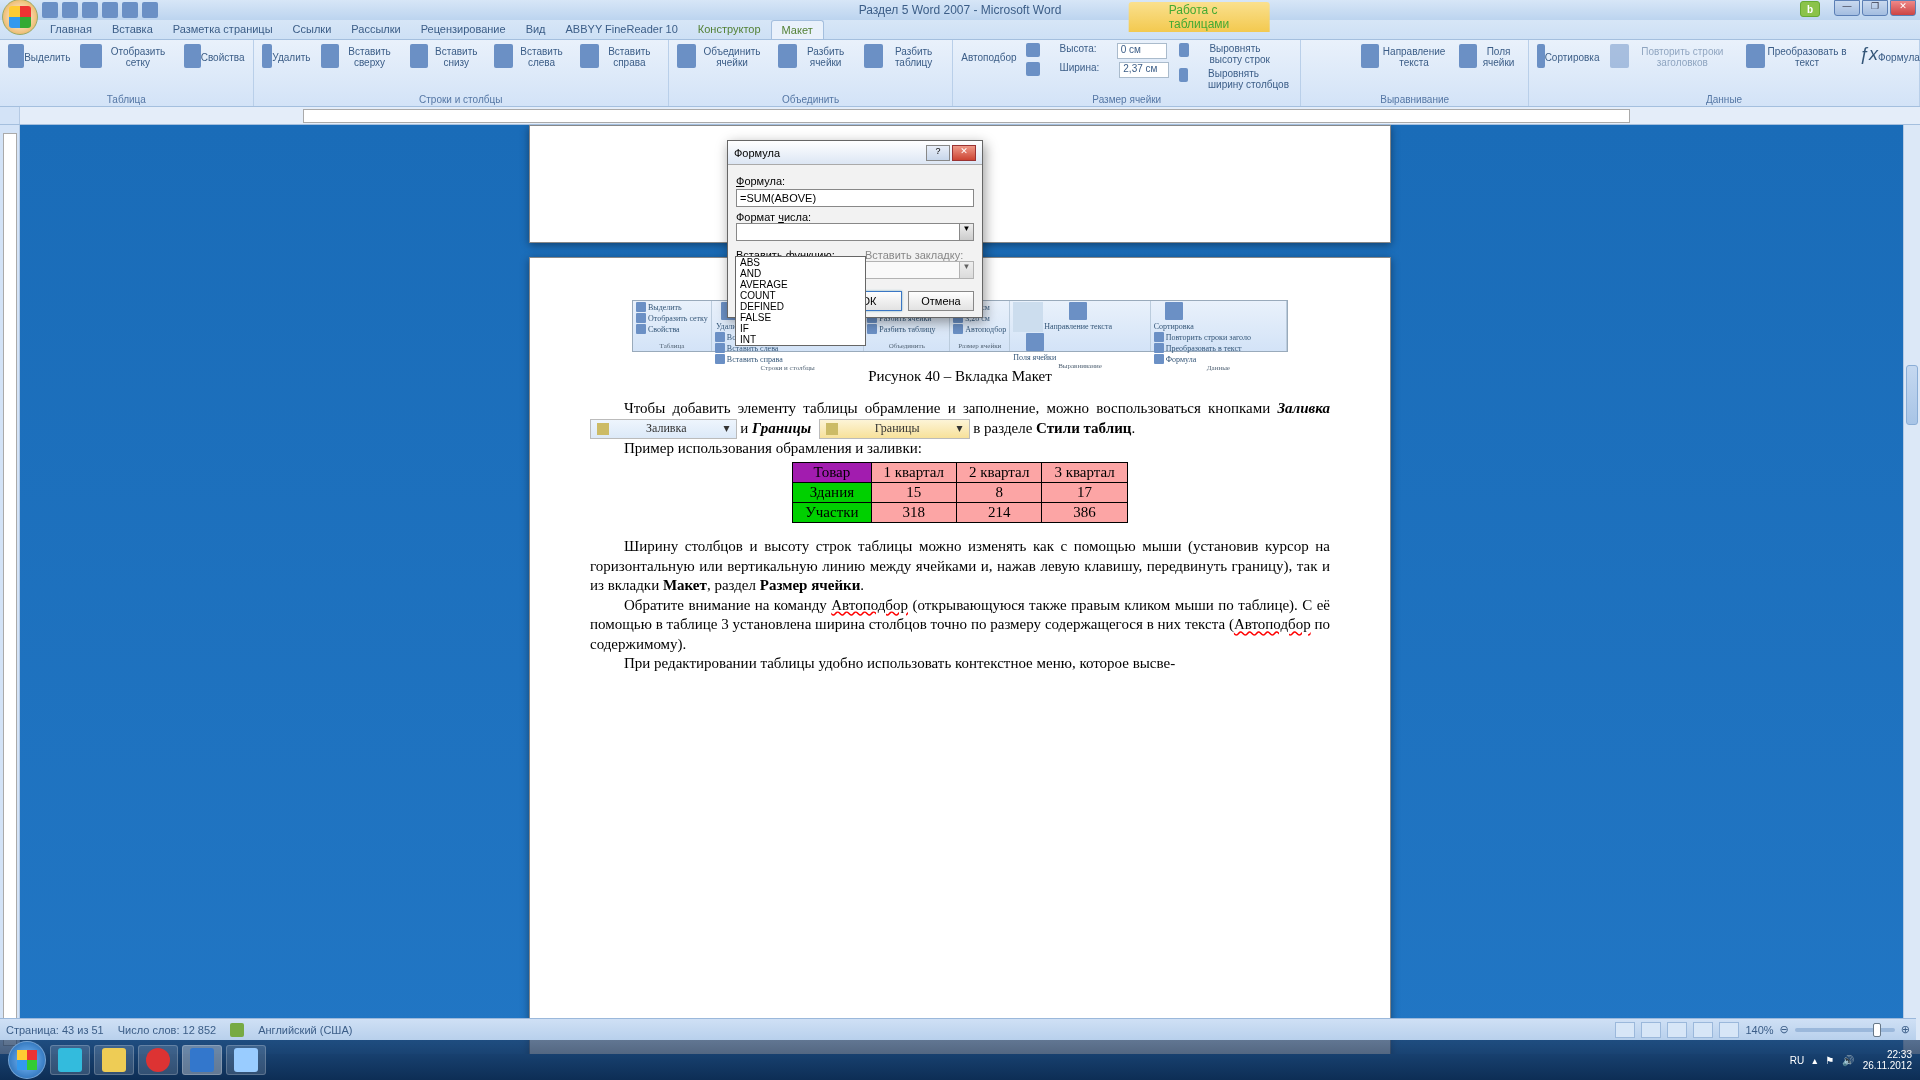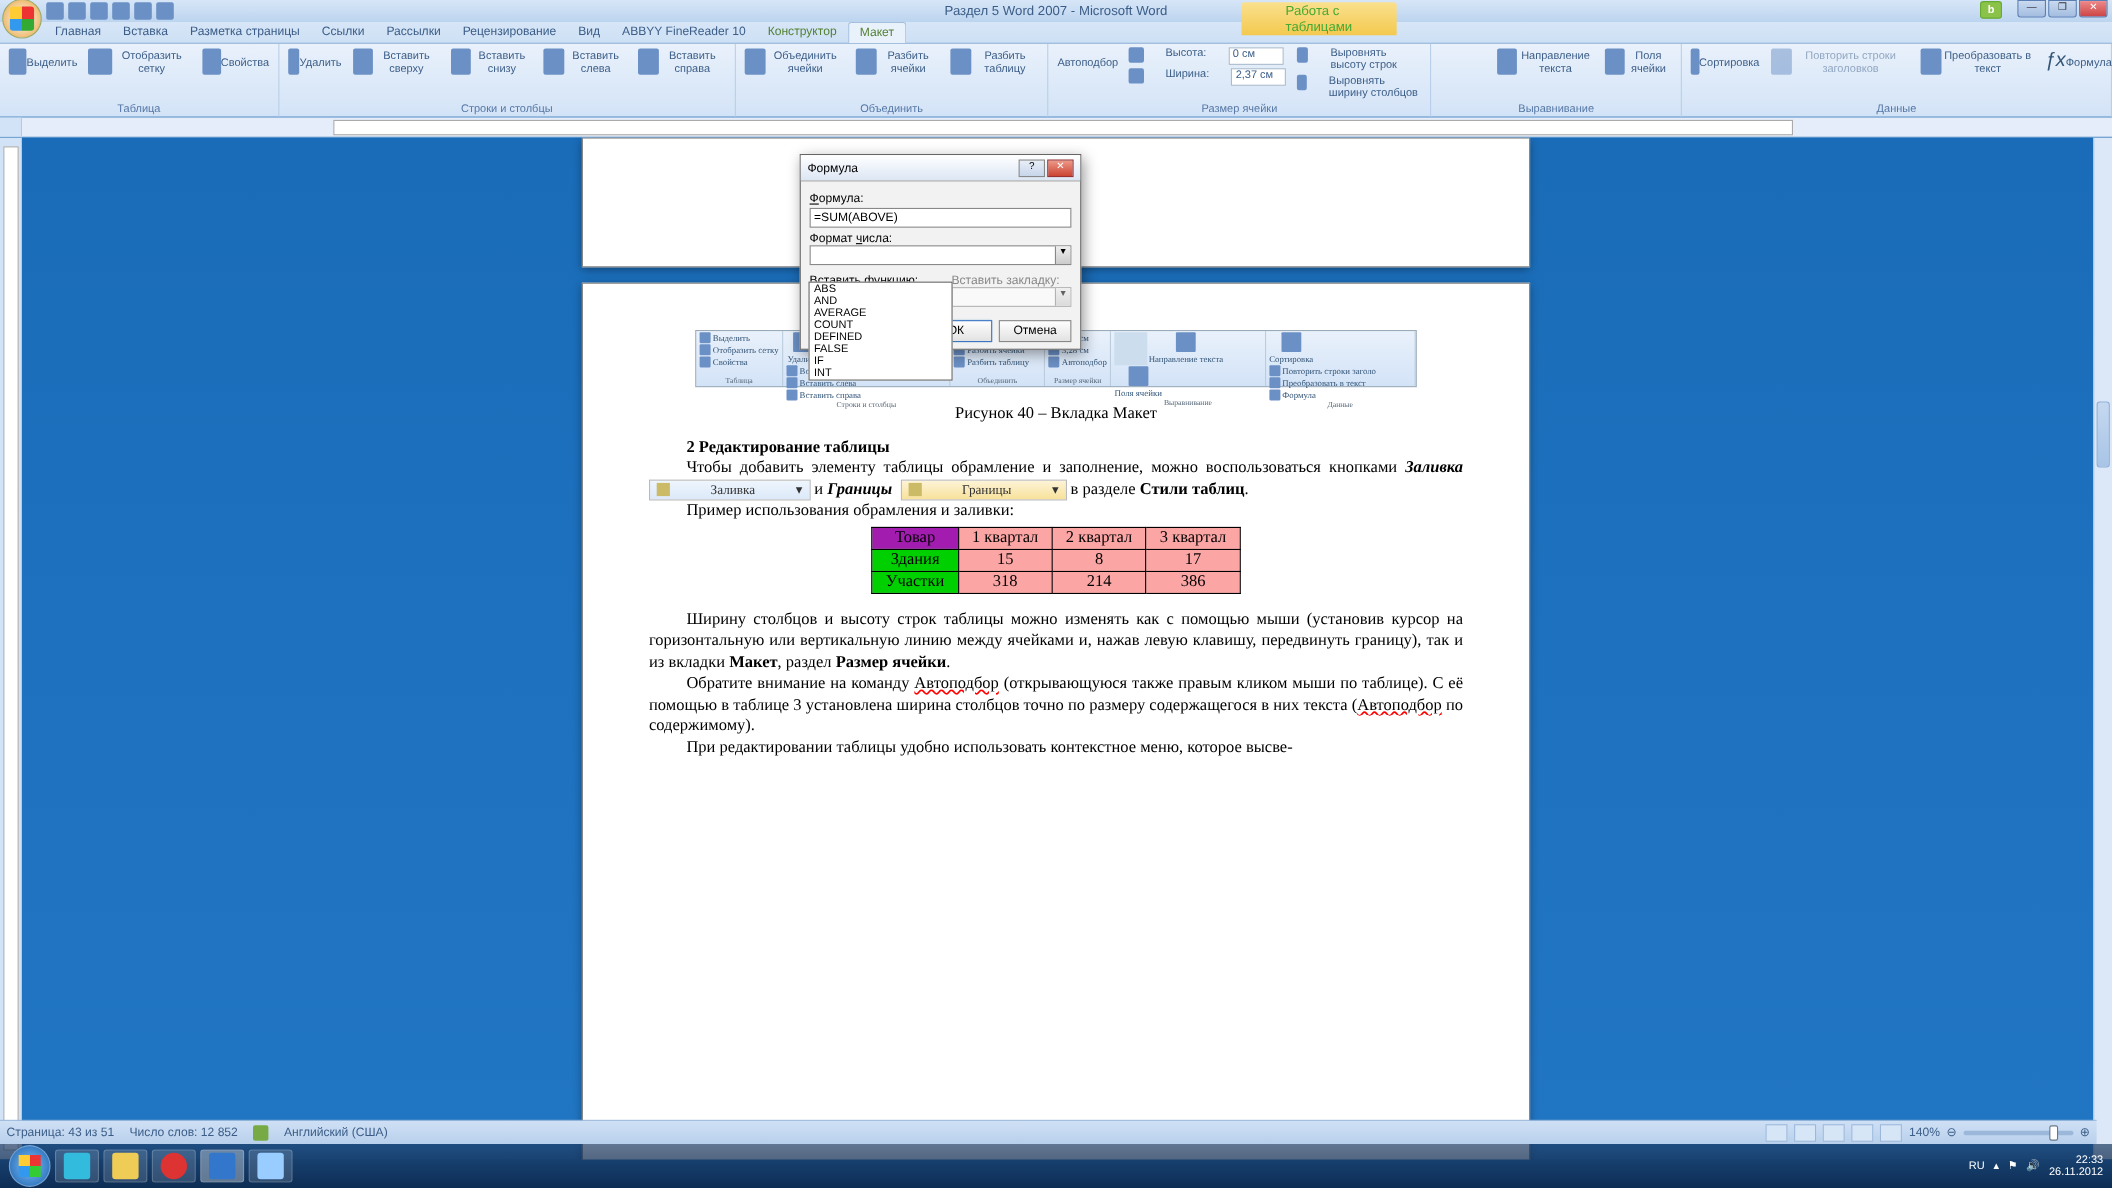--- a/index.html
+++ b/index.html
@@ -91,21 +91,21 @@
 .dlg-col { flex:1; }
 .dlg-sel { width:100%; height:18px; border:1px solid #888; background:#fff; display:flex; align-items:center; justify-content:flex-end; }
 .dlg-sel .ar { width:14px; height:16px; background:linear-gradient(#eee,#ccc); border-left:1px solid #888; text-align:center; font-size:8px; }
 .dropdown { position:absolute; left:735px; top:256px; width:131px; border:1px solid #666; background:#fff; z-index:60; font-size:10px; }
 .dropdown div { padding:0 4px; }
 .dlg-btns { display:flex; justify-content:flex-end; gap:6px; padding:6px 8px; }
 .dlg-btns button { width:66px; height:20px; border:1px solid #888; background:linear-gradient(#fefefe,#e2e2e2); font-size:11px; }
 .dlg-btns button.primary { border:1px solid #3a76c4; box-shadow:0 0 2px #7ab; }
 
 
-.statusbar { position:absolute; bottom:40px; left:0; right:14px; height:22px; background:linear-gradient(#cfe0f5,#b8d0ec); border-top:1px solid #9bb8db; display:flex; align-items:center; padding:0 6px; font-size:11px; color:#3b5d87; gap:14px; }
+.statusbar { position:absolute; bottom:40px; left:0; right:4px; height:22px; background:linear-gradient(#cfe0f5,#b8d0ec); border-top:1px solid #9bb8db; display:flex; align-items:center; padding:0 6px; font-size:11px; color:#3b5d87; gap:14px; }
 .statusbar .right { margin-left:auto; display:flex; align-items:center; gap:6px; }
 .view-btn { width:20px; height:16px; background:#d7e6f7; border:1px solid #9bb8db; }
 .zoom-slider { width:100px; height:4px; background:#9bb8db; position:relative; border-radius:2px; }
 .zoom-slider .thumb { position:absolute; width:8px; height:14px; background:#fff; border:1px solid #678; top:-5px; left:78px; border-radius:2px; }
 
 
 .taskbar { position:absolute; bottom:0; left:0; right:0; height:40px; background:linear-gradient(rgba(30,60,100,.7),rgba(10,30,60,.8)); display:flex; align-items:center; padding:0 8px; gap:4px; }
 .start-btn { width:38px; height:38px; border-radius:50%; background:radial-gradient(#7ec0ff,#1a5fa8); border:1px solid rgba(255,255,255,.3); display:flex; align-items:center; justify-content:center; }
 .start-btn::after { content:""; width:20px; height:20px; background:conic-gradient(#e33 0 90deg,#3c3 90deg 180deg,#39e 180deg 270deg,#fc3 270deg 360deg); }
 .task-ico { width:40px; height:30px; background:rgba(255,255,255,.15); border:1px solid rgba(255,255,255,.2); border-radius:3px; display:flex; align-items:center; justify-content:center; }
@@ -428,21 +428,20 @@
                   <span class="mi"></span>
                   <span>Формула</span>
                 </div>
           </div>
         </div>
             <div class="mini-lbl">Данные</div>
           </div>
       </div>
 
       <div class="caption">Рисунок 40 – Вкладка Макет</div>
-      <div class="h2">2 Редактирование  таблицы</div>
       <div class="para">
         <span>Чтобы добавить элементу таблицы обрамление и заполнение, можно воспользоваться кнопками </span><b><i>Заливка</i></b>
         <span class="inline-btn zaливka"><span class="ii"></span><span>Заливка</span> ▾</span>
         <span> и </span><b><i>Границы</i></b>
         &nbsp;<span class="inline-btn"><span class="ii"></span><span>Границы</span> ▾</span>
         <span> в разделе </span><b>Стили таблиц</b><span>.</span>
       </div>
       <div class="para">Пример использования обрамления и заливки:</div>
       <table class="doc-table">
         <tbody>

